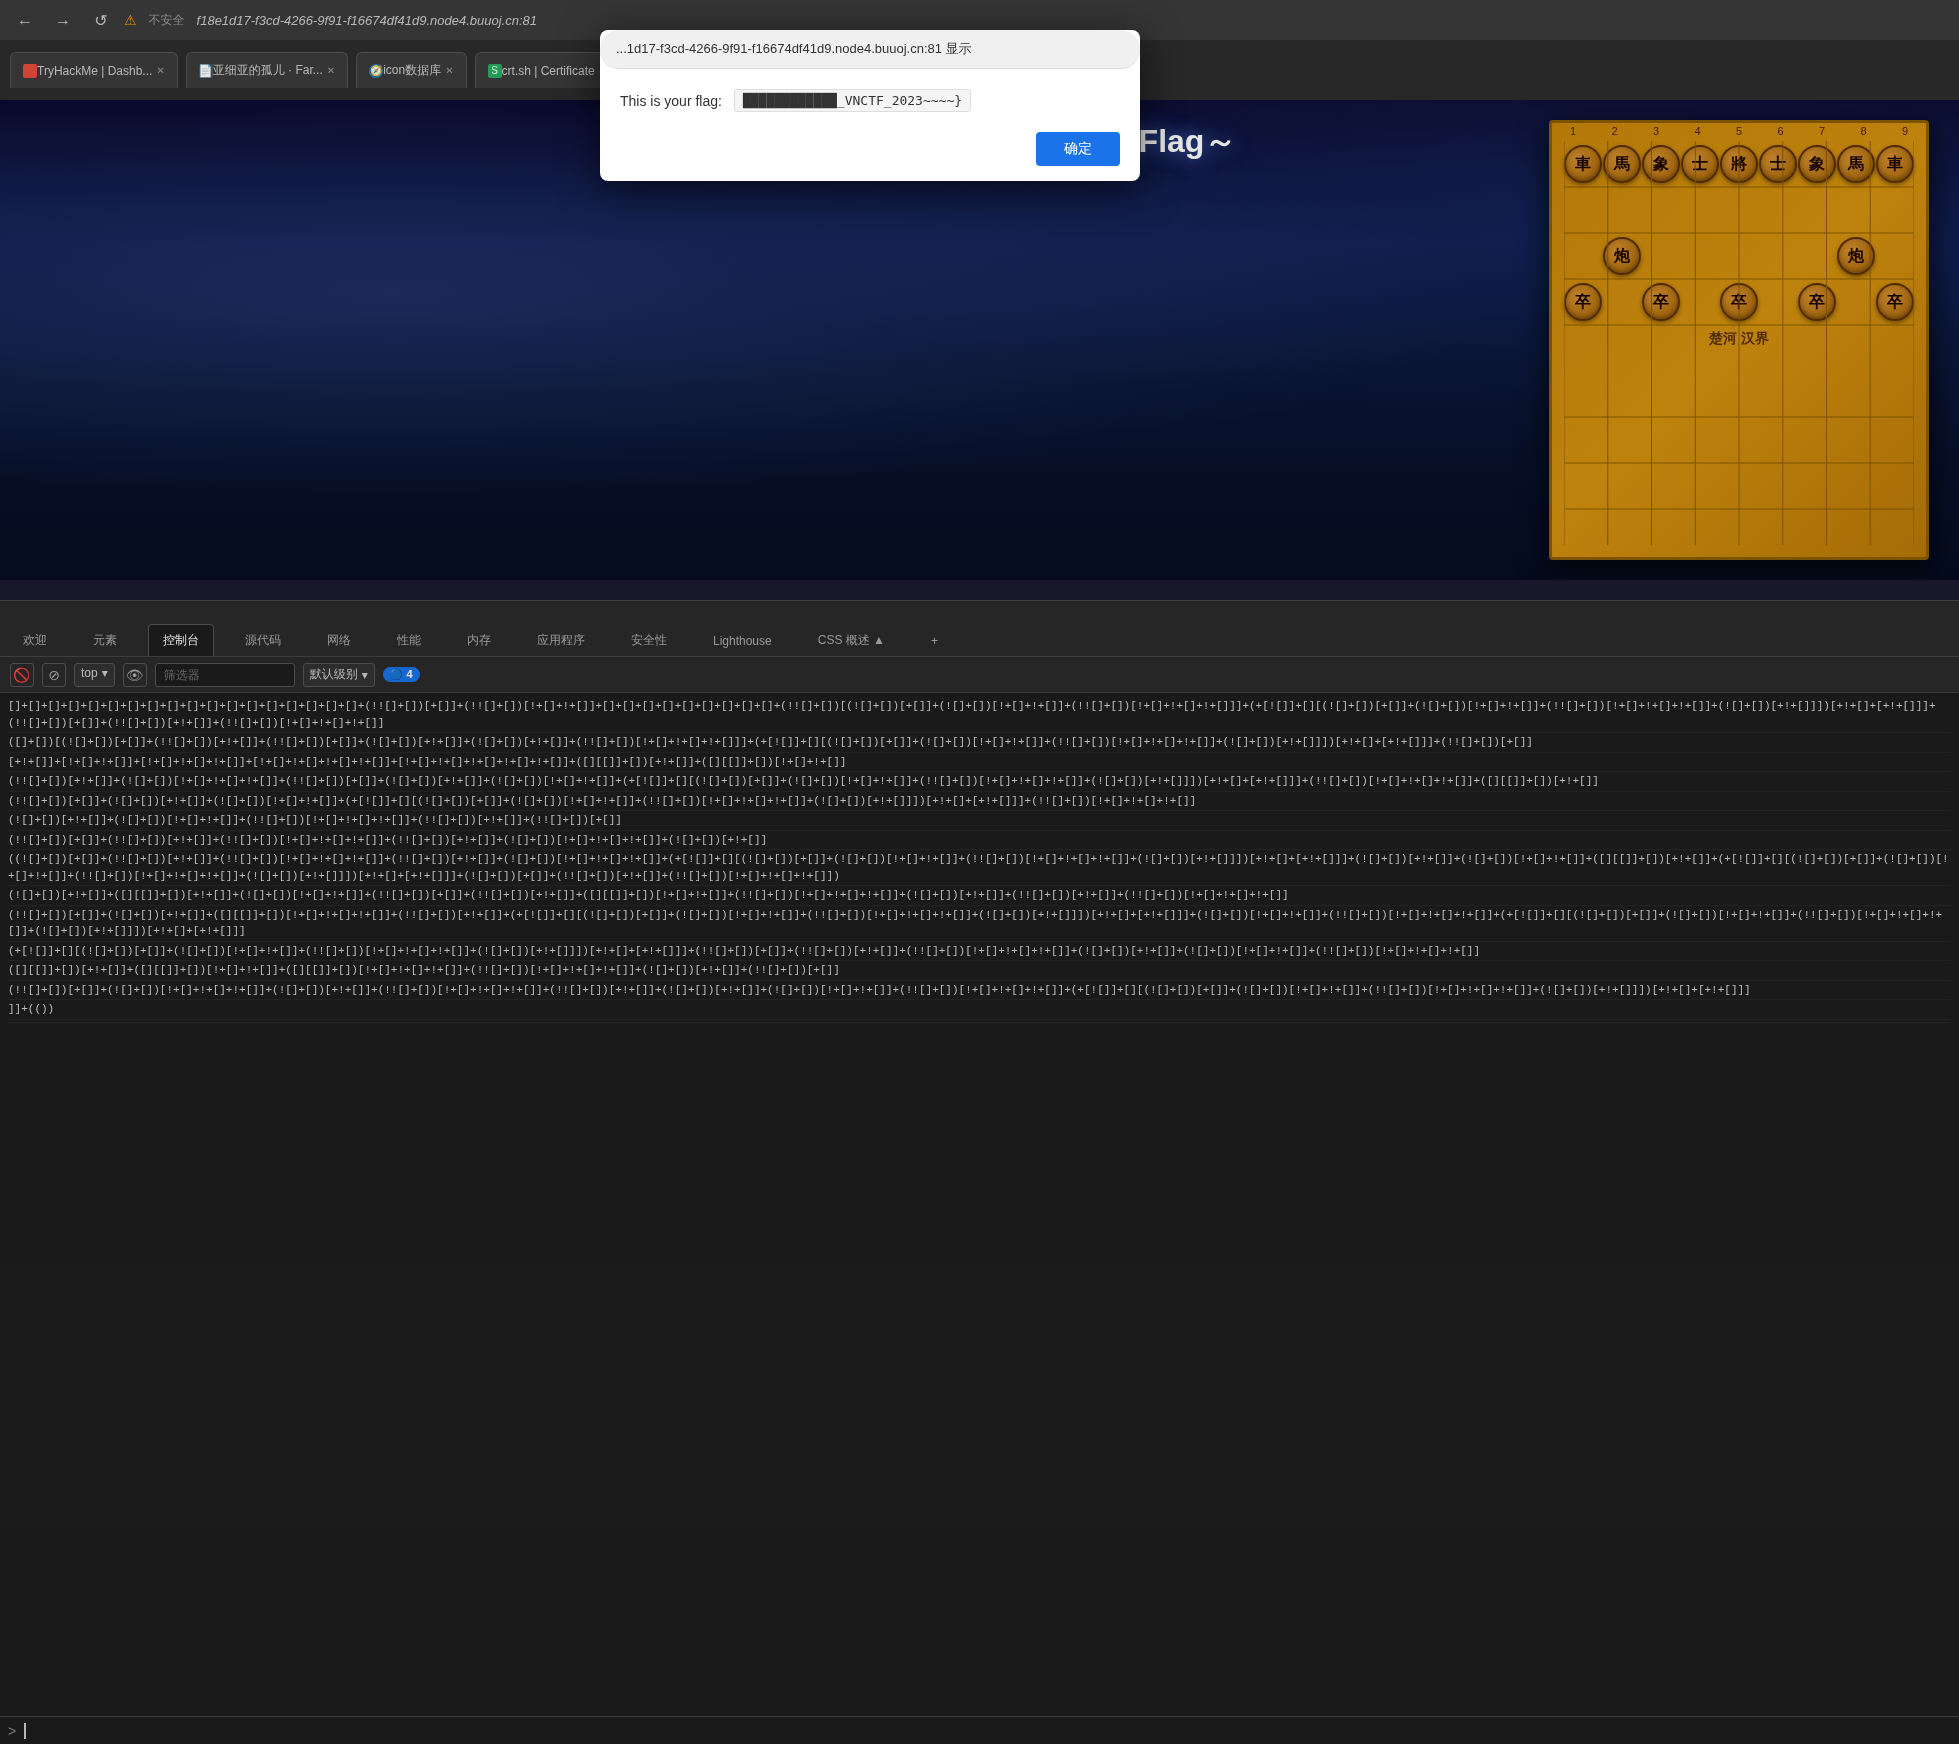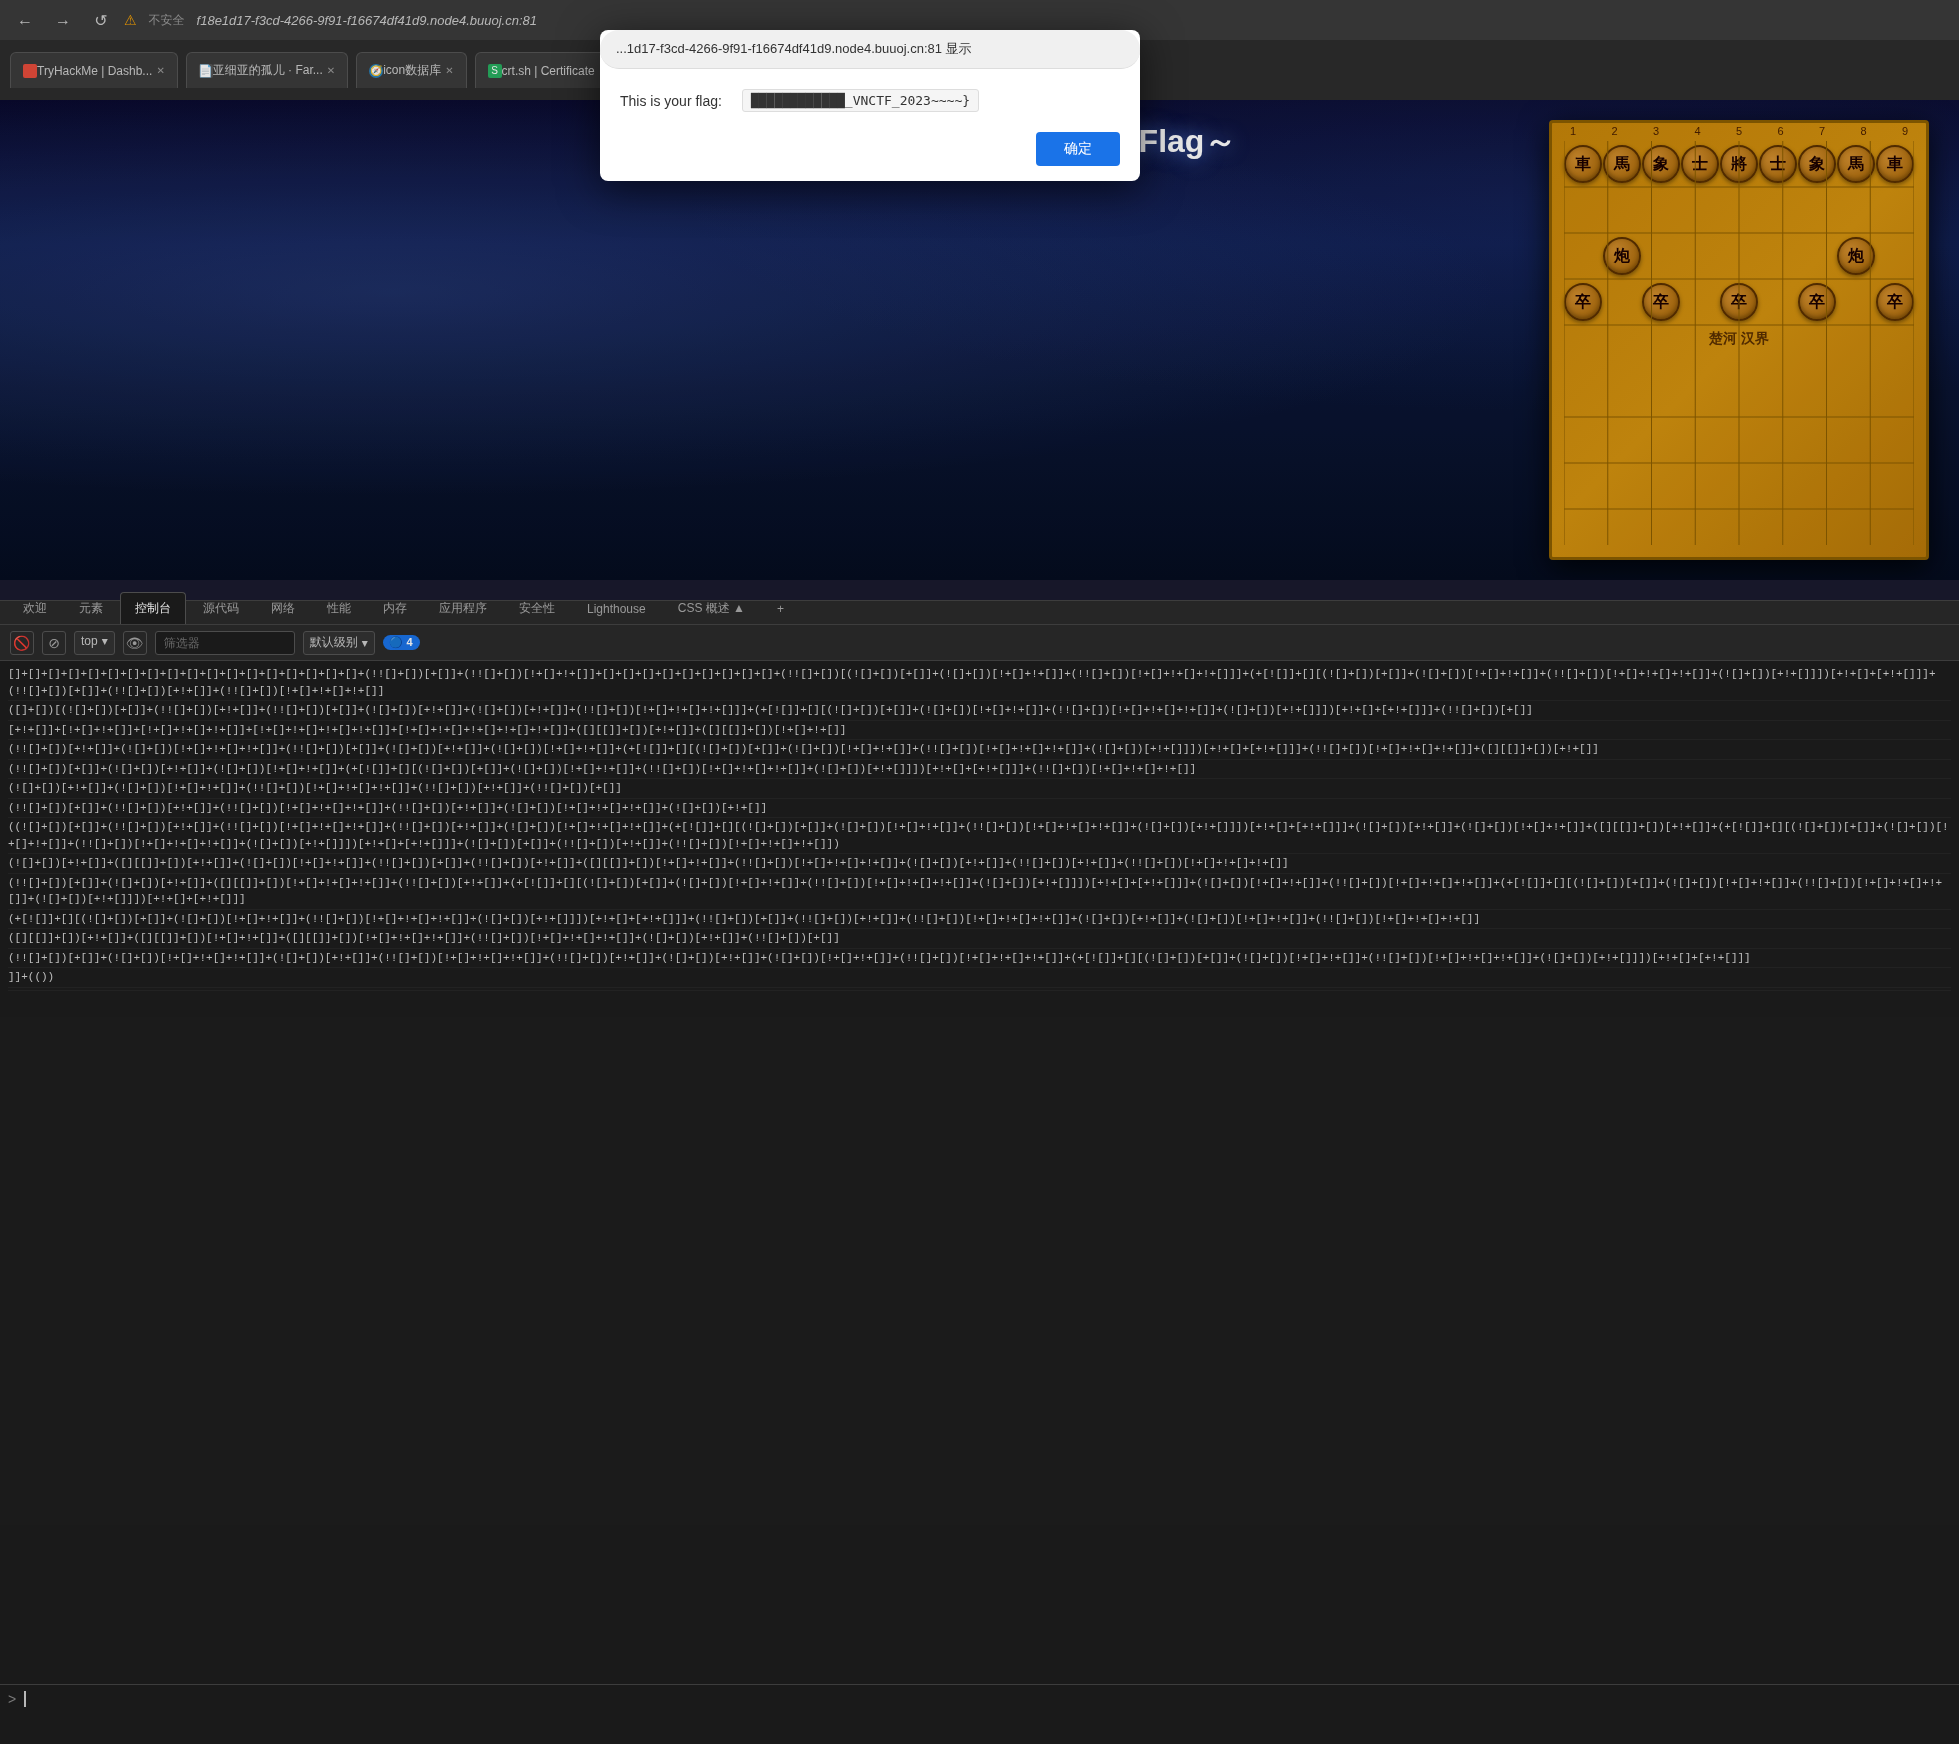--- a/index.html
+++ b/index.html
@@ -194,21 +194,21 @@
 
     .dialog-body {
       padding: 20px 20px 10px;
       font-size: 14px;
       color: #333;
     }
 
     .dialog-flag-text {
       display: flex;
       align-items: center;
-      gap: 20px;
+      gap: 12px;
       text-align: center;
     }
 
     .dialog-flag-label {
       font-size: 14px;
       color: #333;
     }
 
     .dialog-flag-value {
       background: #f5f5f5;
@@ -241,27 +241,27 @@
       position: absolute;
       bottom: 0;
       left: 0; right: 0;
       height: 1144px;
       background: #1e1e1e;
       border-top: 1px solid #444;
       z-index: 50;
     }
 
     .devtools-tabs {
-      height: 24px;
+      height: 56px;
       background: #2b2b2b;
       display: flex;
       align-items: flex-end;
       padding: 0 8px;
       border-bottom: 1px solid #444;
-      gap: 2px;
+      gap: 16px;
     }
 
     .devtools-tab {
       height: 32px;
       padding: 0 14px;
       display: flex;
       align-items: center;
       font-size: 12px;
       color: #aaa;
       cursor: pointer;

